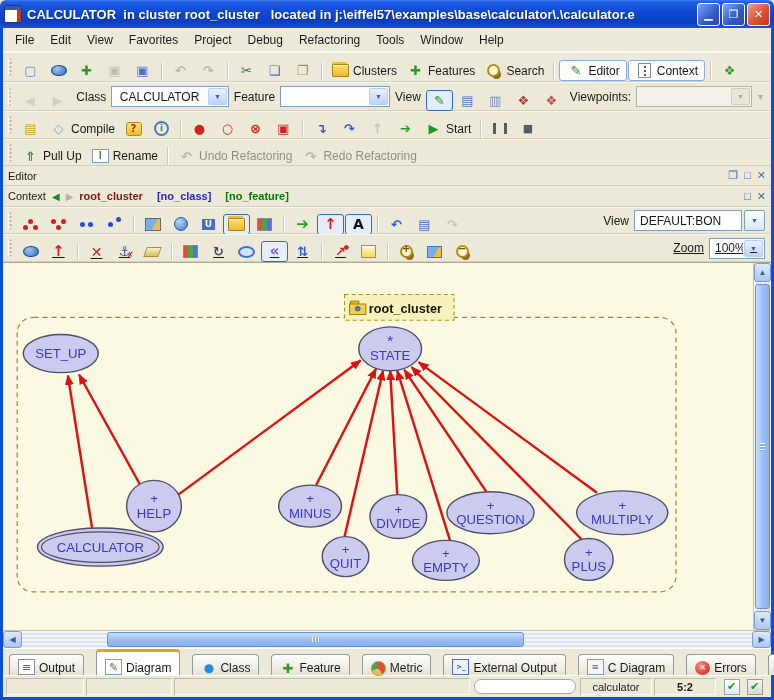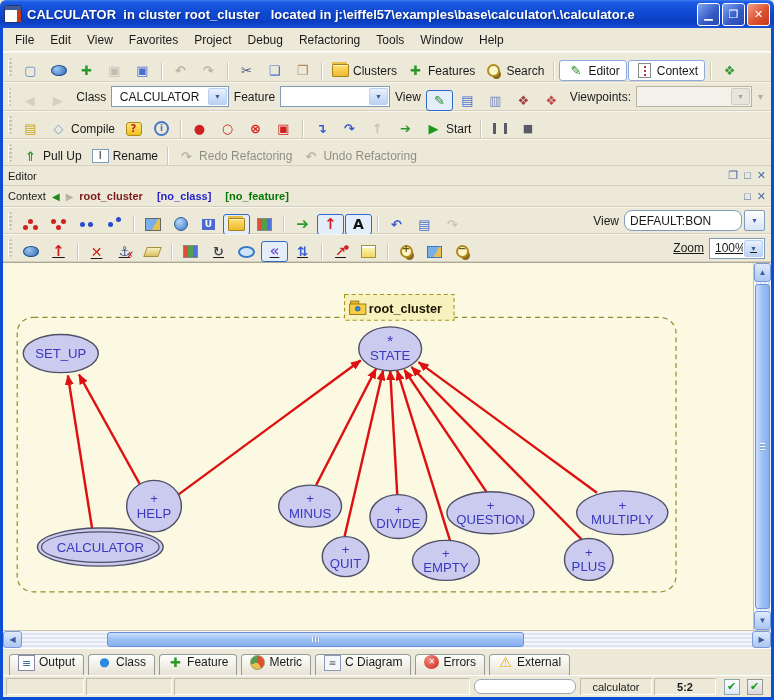--- a/index.html
+++ b/index.html
@@ -154,21 +154,21 @@
   .vthumb::after{content:"";position:absolute;left:4px;right:4px;top:50%;height:8px;margin-top:-4px;
       background:repeating-linear-gradient(#fff 0 1px,#8aaede 1px 3px);}
   .hscroll{height:17px;display:flex;background:repeating-linear-gradient(#f4f6fb 0 2px,#dde5f5 2px 4px);border-top:1px solid #c8c4b0;}
   .htrough{flex:1;position:relative;}
   .hthumb{position:absolute;top:1px;bottom:1px;left:85px;width:415px;border:1px solid #6a90d8;border-radius:3px;
       background:linear-gradient(#cde0fc,#9cc0f4 50%,#88b0ee);}
   .hthumb::after{content:"";position:absolute;top:4px;bottom:4px;left:50%;width:8px;margin-left:-4px;
       background:repeating-linear-gradient(90deg,#fff 0 1px,#8aaede 1px 3px);}
   
   .tabbar{height:26px;display:flex;align-items:flex-end;background:#ece9d8;border-top:1px solid #fff;padding:0 0 0 6px;}
-  .tab{display:inline-flex;align-items:flex-start;gap:4px;padding:0 8px;height:20px;margin-right:4px;font-size:12px;white-space:nowrap;
+  .tab{display:inline-flex;align-items:flex-end;gap:4px;padding:0 8px;height:20px;margin-right:12px;font-size:12px;white-space:nowrap;
       border:1px solid #919b9c;border-bottom:none;border-radius:4px 4px 0 0;background:linear-gradient(#fefefb,#e6e2d4);}
   .tab.active{background:#fff;border-top:3px solid #e8a020;height:23px;font-weight:normal;}
   .i-tab-output{width:15px;height:13px;border:1px solid #88a;background:#fff;}
   .i-tab-output::before{content:"≡";color:#3a6ea5;font-size:11px;}
   .i-tab-diagram{width:15px;height:13px;border:1px solid #7a9ad0;background:#fff;}
   .i-tab-diagram::before{content:"✎";color:#2e8a2e;font-size:11px;}
   .i-tab-class::before{content:"●";color:#2a8ae0;font-size:12px;}
   .i-tab-feature::before{content:"✚";color:#2a9a2a;font-weight:bold;}
   .i-tab-metric::before{content:"";width:13px;height:13px;border-radius:50%;border:1px solid #996;
       background:conic-gradient(#e05030 0 40%,#e8c050 0 70%,#50a050 0);}
@@ -393,26 +393,26 @@
           <span class="tbtn">
             <i class="ig i-pull-up"></i>
             <span class="tlabel">Pull Up</span>
           </span>
           <span class="tbtn">
             <i class="ig i-rename"></i>
             <span class="tlabel">Rename</span>
           </span>
           <span class="tsep"></span>
           <span class="tbtn disabled">
+            <i class="ig i-undo-refactoring"></i>
+            <span class="tlabel">Undo Refactoring</span>
+          </span>
+          <span class="tbtn disabled">
             <i class="ig i-redo-refactoring"></i>
             <span class="tlabel">Redo Refactoring</span>
-          </span>
-          <span class="tbtn disabled">
-            <i class="ig i-undo-refactoring"></i>
-            <span class="tlabel">Undo Refactoring</span>
           </span>
         </span>
     </div>
 
     <div class="panelhdr">
       <span>Editor</span>
       <span class="phbtns">
         <span class="phb float"></span>
         <span class="phb maxi"></span>
         <span class="phb closer"></span>
@@ -481,21 +481,21 @@
           </span>
           <span class="tbtn">
             <i class="ig i-diagram-history"></i>
           </span>
           <span class="tbtn disabled">
             <i class="ig i-diagram-redo"></i>
           </span>
         </span>
       <span class="spacer"></span>
       <span class="flabel">View</span>
-      <span class="combo" style="width:118px;border-radius:8px;">
+      <span class="combo" style="width:108px;">
         <span class="cval left">DEFAULT:BON</span>
       </span>
       <span class="cbtn square"></span>
       <span style="width:4px;"></span>
     </div>
 
     <div class="tbrow dtb2">
       <span class="grip"></span>
       <span class="iconrow">
           <span class="tbtn">
@@ -654,31 +654,39 @@
         <span class="hthumb"></span>
       </span>
       <span class="sbtn right"></span>
     </div>
 
     <div class="tabbar">
         <div class="tab">
           <i class="ig i-tab-output" style="width: 15px; height: 14px;"></i>
           <span>Output</span>
         </div>
+        <div class="tab active">
+          <i class="ig i-tab-diagram" style="width: 15px; height: 14px;"></i>
+          <span>Diagram</span>
+        </div>
         <div class="tab">
           <i class="ig i-tab-class" style="width: 15px; height: 14px;"></i>
           <span>Class</span>
         </div>
         <div class="tab">
           <i class="ig i-tab-feature" style="width: 15px; height: 14px;"></i>
           <span>Feature</span>
         </div>
         <div class="tab">
           <i class="ig i-tab-metric" style="width: 15px; height: 14px;"></i>
           <span>Metric</span>
+        </div>
+        <div class="tab">
+          <i class="ig i-tab-external-output" style="width: 15px; height: 14px;"></i>
+          <span>External Output</span>
         </div>
         <div class="tab">
           <i class="ig i-tab-c-output" style="width: 15px; height: 14px;"></i>
           <span>C Diagram</span>
         </div>
         <div class="tab">
           <i class="ig i-tab-errors" style="width: 15px; height: 14px;"></i>
           <span>Errors</span>
         </div>
         <div class="tab">

